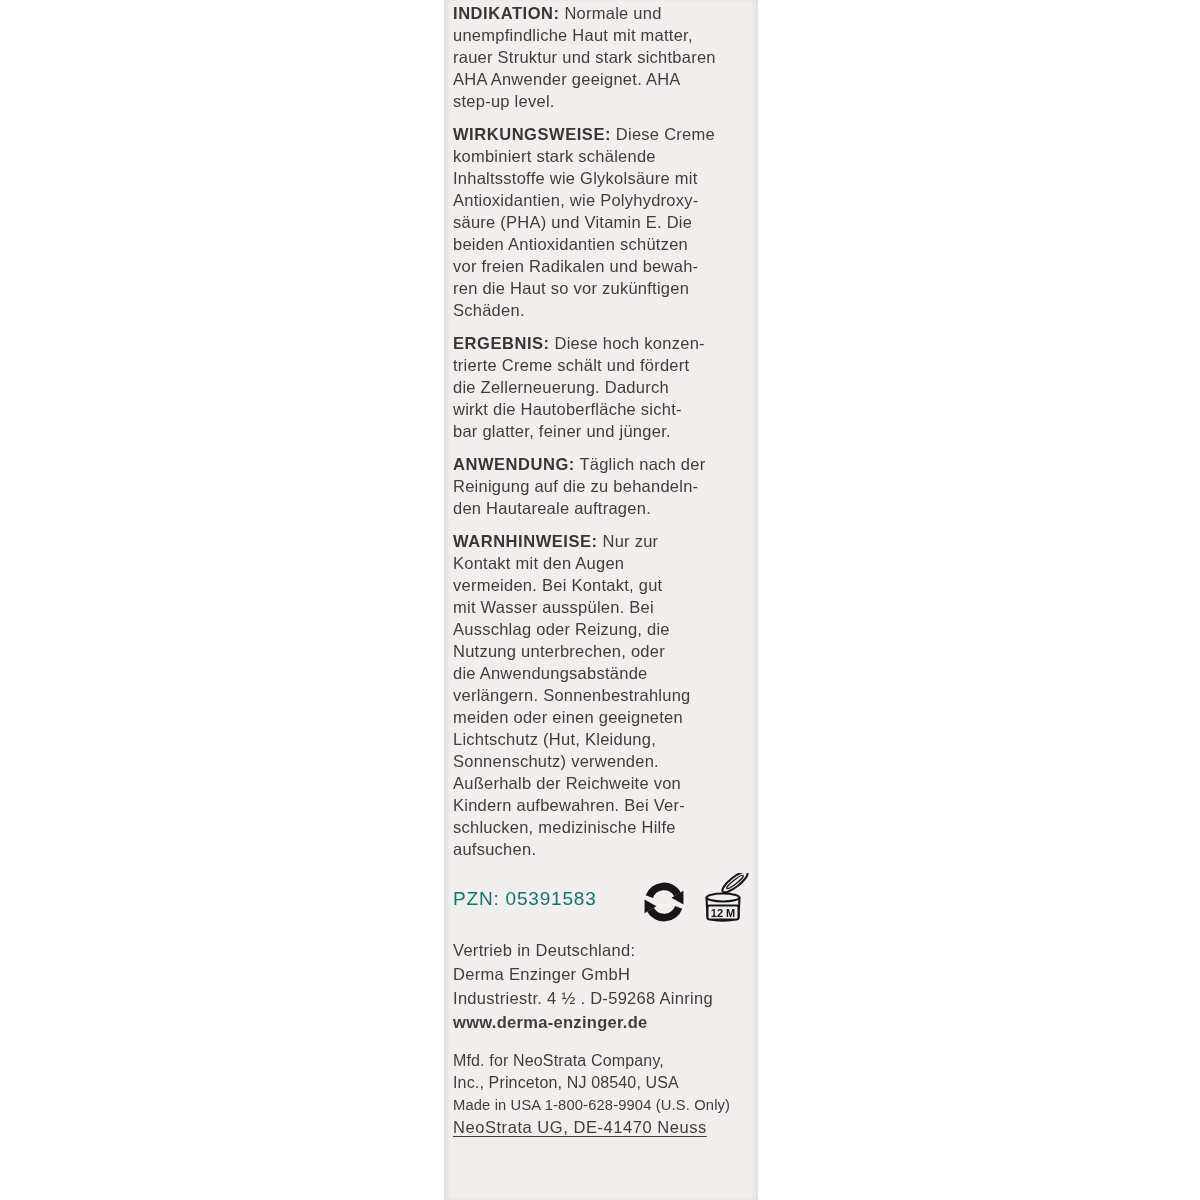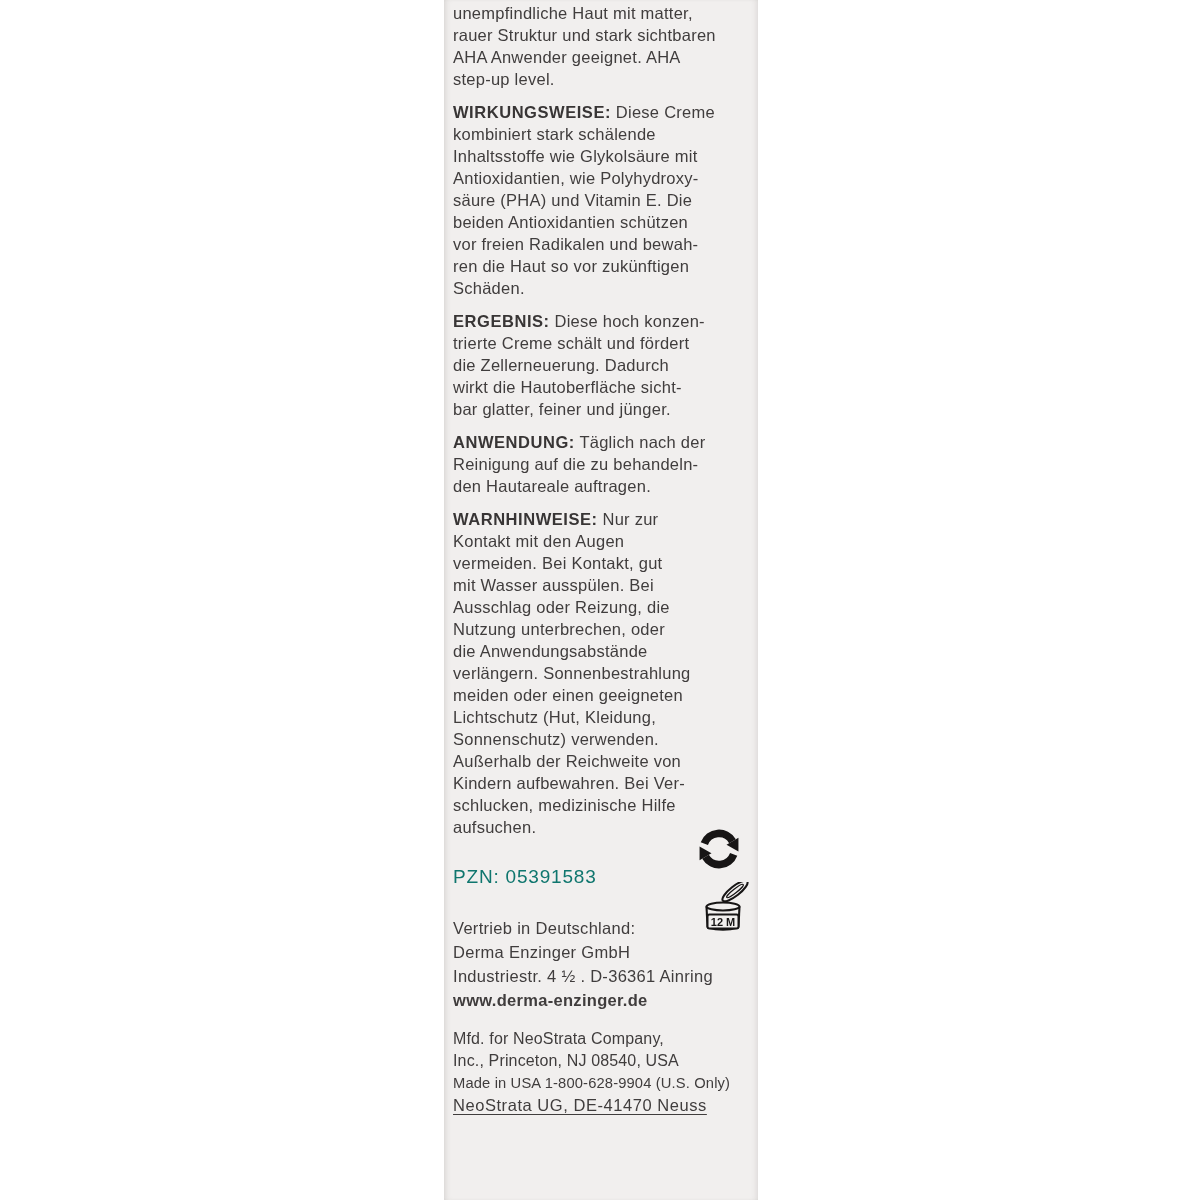--- a/index.html
+++ b/index.html
@@ -57,21 +57,20 @@
     letter-spacing: 0.8px;
     color: #0f766e;
     white-space: nowrap;
   }
   .pzn-icons {
     margin-left: auto;
     margin-right: 4px;
     display: flex;
     align-items: flex-start;
     gap: 11px;
-    flex-direction: column;
   }
   .icon-recycle svg { display: block; margin-top: 7px; }
   .icon-pao svg { display: block; }
   .distributor { margin-top: 12px; }
   .distributor .line {
     line-height: 24px;
     letter-spacing: 0.3px;
   }
   .manufacturer { margin-top: 16px; }
   .manufacturer .line {
@@ -100,20 +99,21 @@
 </style>
 </head>
 <body>
 
 <div class="stage">
   <div class="panel">
     <div class="content">
 
       <div id="sections">
           <div class="section">
+            <div class="line"><span class="heading">INDIKATION:</span> Normale und</div>
             <div class="line">unempfindliche Haut mit matter,</div>
             <div class="line">rauer Struktur und stark sichtbaren</div>
             <div class="line">AHA Anwender geeignet. AHA</div>
             <div class="line">step-up level.</div>
           </div>
           <div class="section">
             <div class="line"><span class="heading">WIRKUNGSWEISE:</span> Diese Creme</div>
             <div class="line">kombiniert stark schälende</div>
             <div class="line">Inhaltsstoffe wie Glykolsäure mit</div>
             <div class="line">Antioxidantien, wie Polyhydroxy-</div>
@@ -178,21 +178,21 @@
               <rect x="10.5" y="32.5" width="31" height="14" rx="2" stroke="#171515" stroke-width="2" fill="#f1efee"></rect>
               <text class="pao-label" x="26" y="43.5" text-anchor="middle" font-size="11" fill="#171515">12 M</text>
             </svg>
           </span>
         </span>
       </div>
 
       <div class="distributor">
         <div class="line">Vertrieb in Deutschland:</div>
         <div class="line">Derma Enzinger GmbH</div>
-        <div class="line">Industriestr. 4 ½ . D-36361 Ainring</div>
+        <div class="line">Industriestr. 4 ½ . D-59268 Ainring</div>
         <div class="line site-bold">www.derma-enzinger.de</div>
       </div>
 
       <div class="manufacturer">
         <div class="line">Mfd. for NeoStrata Company,</div>
         <div class="line">Inc., Princeton, NJ 08540, USA</div>
         <div class="line"><span class="condensed-wrap">Made in USA 1-800-628-9904 (U.S. Only)</span></div>
         <div class="line underlined">NeoStrata UG, DE-41470 Neuss</div>
       </div>
 

